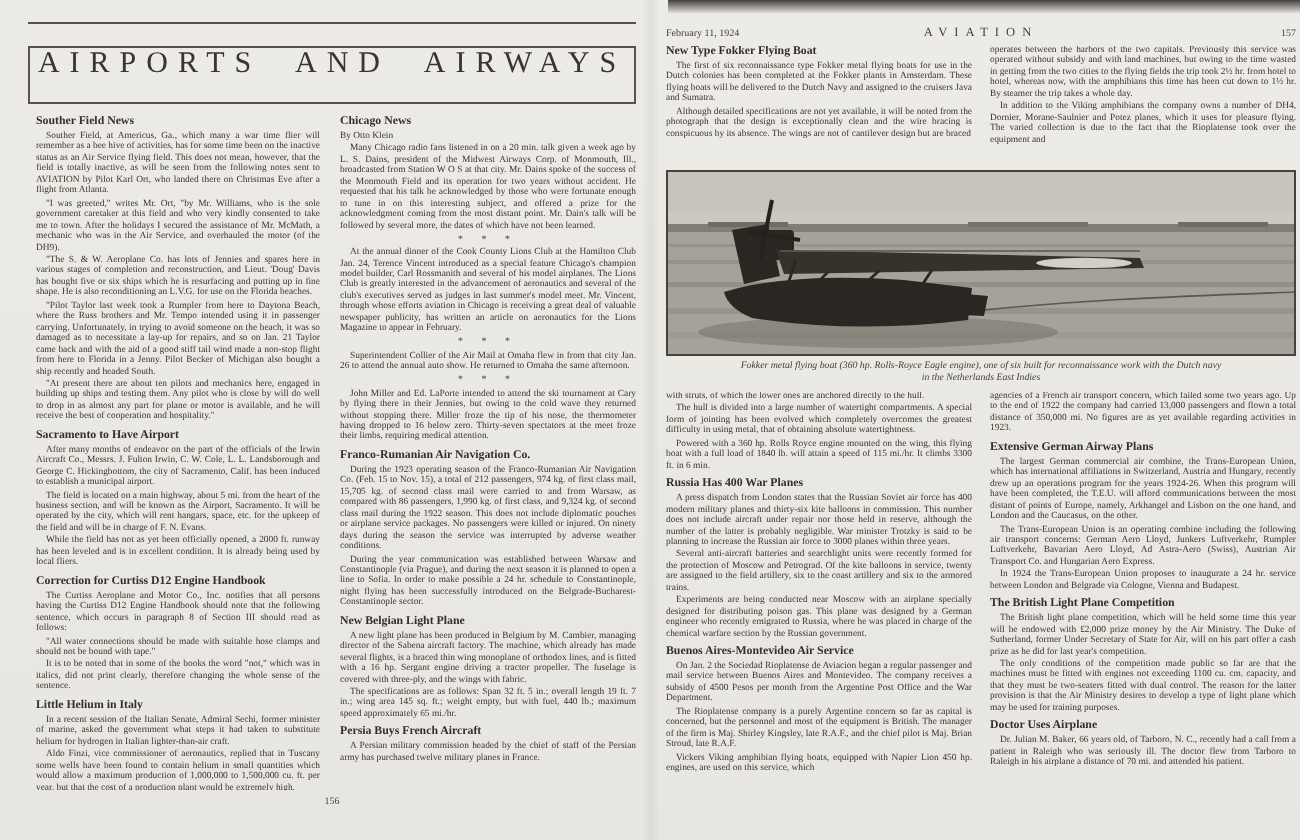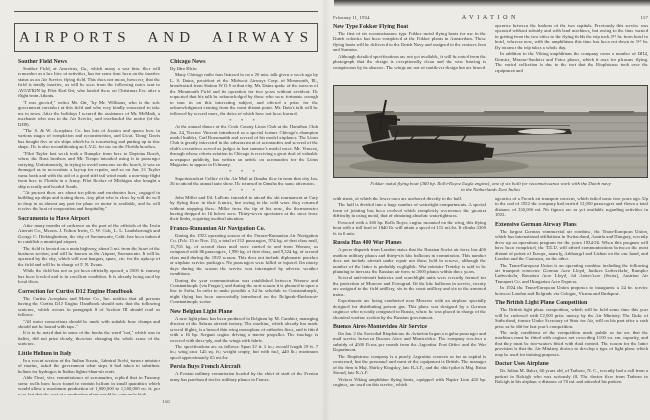--- a/index.html
+++ b/index.html
@@ -11,21 +11,21 @@
   }
   
   #top-smudge{position:absolute;top:0;left:334px;width:316px;height:7px;
     background:linear-gradient(to bottom,rgba(38,35,32,.85),rgba(38,35,32,0));}
   #gutter-shadow{position:absolute;top:0;left:321px;width:9px;height:420px;
     background:linear-gradient(to right,rgba(0,0,0,0),rgba(0,0,0,.05),rgba(0,0,0,0));}
   
   #lp-top-rule{position:absolute;top:11px;left:14px;width:304px;height:1px;background:#57534b;}
   #lp-banner{position:absolute;top:23px;left:14px;width:304px;height:29px;
     border:1px solid #57534b;box-sizing:border-box;
-    display:flex;align-items:center;justify-content:center;font-family:Liberation Serif, serif;}
+    display:flex;justify-content:center;font-family:Liberation Serif, serif;}
   #lp-banner .t{font-size:15px;letter-spacing:5px;word-spacing:9px;color:#393530;}
   #lp-cols{position:absolute;top:58px;left:18px;width:300px;height:337px;
     display:flex;gap:10px;overflow:hidden;}
   #lp-pagenum{position:absolute;top:399px;left:14px;width:304px;text-align:center;
     font-size:5px;color:#4a463f;}
   
   #rp-header{position:absolute;top:13px;left:333px;width:315px;display:flex;
     align-items:baseline;font-size:5px;color:#443f38;}
   #rp-header .d{width:90px;text-align:left;}
   #rp-header .j{flex:1;text-align:center;font-size:6.3px;letter-spacing:3.5px;}

